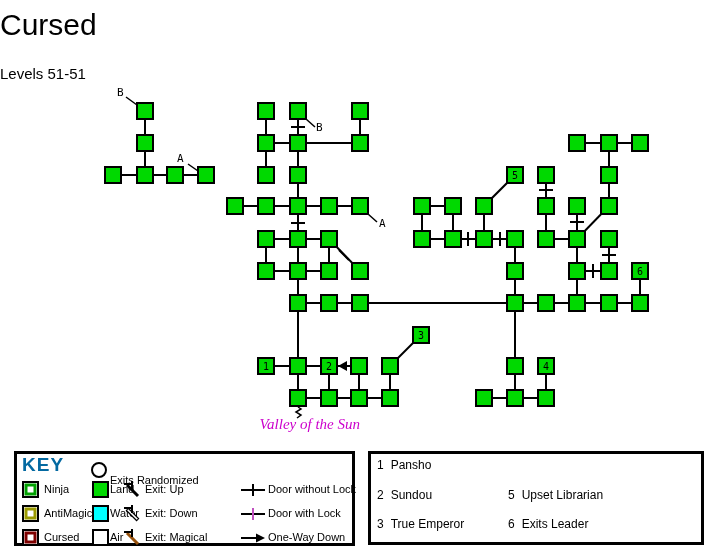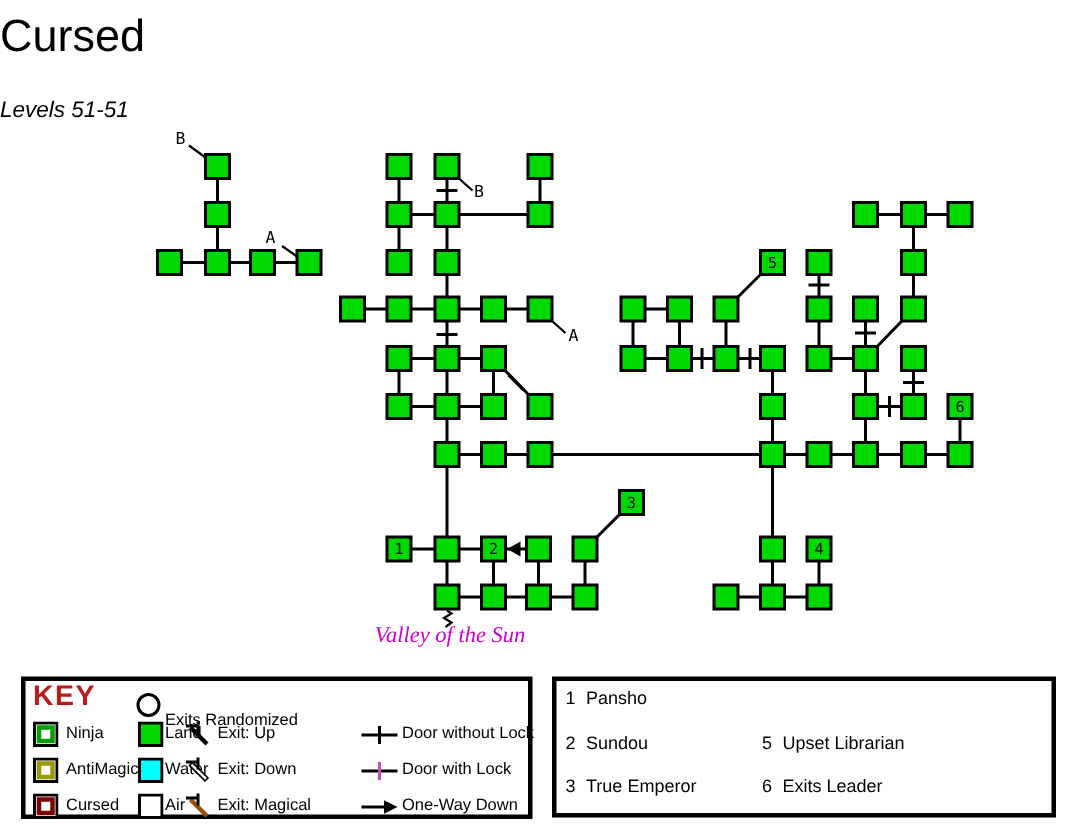--- a/index.html
+++ b/index.html
@@ -1,20 +1,20 @@
 <!DOCTYPE html>
 <html><head>
 <meta charset="utf-8">
 <style>
   html,body{margin:0;padding:0;background:#fff;}
   .page{position:relative;width:719px;height:553px;background:#fff;overflow:hidden;
         font-family:"Liberation Sans",sans-serif;color:#000;}
   .title{position:absolute;left:0;top:8px;width:719px;font-size:30px;}
   .byline{position:absolute;left:0;top:47px;width:719px;font-size:15px;}
-  .levels{position:absolute;left:0;top:65px;width:719px;font-size:15px;font-style:italic;}
+  .levels{position:absolute;left:0;top:65px;width:719px;font-size:15px;}
   svg.map{position:absolute;left:0;top:0;z-index:1;}
   .valley{position:absolute;left:240px;top:416px;width:120px;text-align:center;z-index:2;
           font-family:"Liberation Serif",serif;font-style:italic;font-size:15px;}
   .box{position:absolute;top:451px;border:3px solid #000;background:#fff;z-index:3;}
   .keybox{left:14px;width:335px;height:89px;}
   .mobbox{left:368px;width:330px;height:88px;}
   .key-title{position:absolute;left:5px;top:0px;font-size:19px;font-weight:bold;letter-spacing:1px;}
   .abs{position:absolute;}
   .klabel{position:absolute;font-size:11px;line-height:17px;height:17px;white-space:nowrap;}
   .mob{position:absolute;font-size:12px;white-space:nowrap;}
@@ -196,24 +196,24 @@
       <text x="546" y="369.5" font-size="10" text-anchor="middle" font-family="&quot;DejaVu Sans Mono&quot;, monospace" fill="#000000">4</text>
       <rect x="476" y="390" width="16" height="16" fill="#00D900" stroke="#000000" stroke-width="2"></rect>
       <rect x="507" y="390" width="16" height="16" fill="#00D900" stroke="#000000" stroke-width="2"></rect>
       <rect x="538" y="390" width="16" height="16" fill="#00D900" stroke="#000000" stroke-width="2"></rect>
       <text x="117" y="96" font-size="11" font-family="&quot;DejaVu Sans Mono&quot;, monospace" fill="#000000">B</text>
       <text x="316" y="131" font-size="11" font-family="&quot;DejaVu Sans Mono&quot;, monospace" fill="#000000">B</text>
       <text x="177" y="162" font-size="11" font-family="&quot;DejaVu Sans Mono&quot;, monospace" fill="#000000">A</text>
       <text x="379" y="227" font-size="11" font-family="&quot;DejaVu Sans Mono&quot;, monospace" fill="#000000">A</text>
     </svg>
 
-  <div class="valley" style="color: rgb(204, 0, 204);">Valley of the Sun</div>
+  <div class="valley" style="color: rgb(204, 0, 204); text-align: right;">Valley of the Sun</div>
 
   <div class="box keybox">
-    <div class="key-title" style="color: #b91c1c;">KEY</div>
+    <div class="key-title" style="color: #0369a1;">KEY</div>
 
     <svg class="abs" style="left:73px;top:7px" width="18" height="18">
       <circle cx="9" cy="9" r="7" fill="#fff" stroke="#000" stroke-width="2"></circle>
     </svg>
     <div class="klabel" style="left:93px;top:18px">Exits Randomized</div>
 
     <svg class="abs" style="left:5px;top:27px" width="17" height="17">
       <rect x="1" y="1" width="15" height="15" fill="#fff" stroke="#000" stroke-width="2"></rect>
       <rect x="4" y="4" width="9" height="9" fill="#fff" stroke-width="3" stroke="#00A000"></rect>
     </svg>

